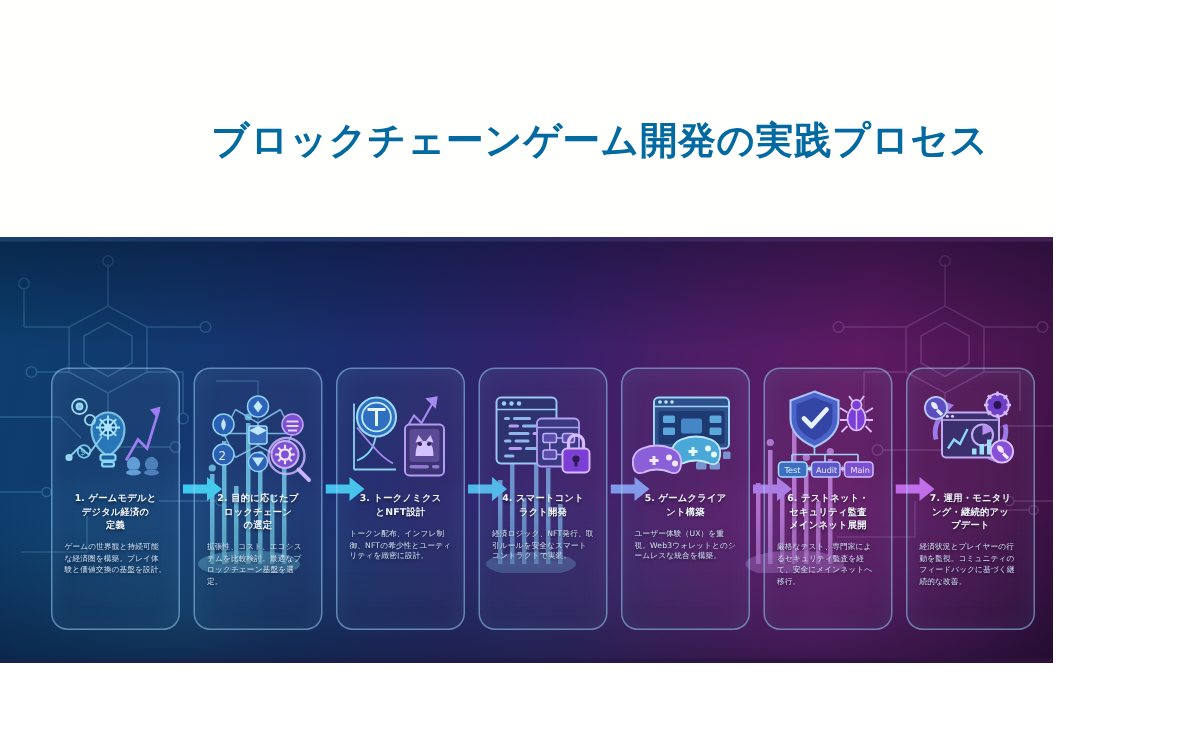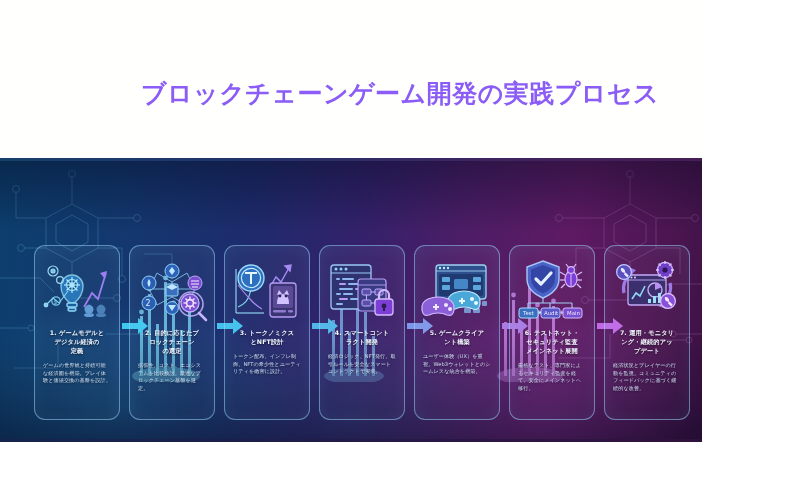--- a/index.html
+++ b/index.html
@@ -9,21 +9,21 @@
     font-family:"DejaVu Sans","Liberation Sans",sans-serif;
   }
   .page{position:relative;width:800px;height:500px;background:#ffffff;}
 
   
   .title-area{
     position:absolute;left:0;top:0;width:800px;height:158px;
     background:#fffffe;display:flex;align-items:center;justify-content:center;
   }
   .main-title{
-    font-size:25px;font-weight:700;color:#8b5cf6;letter-spacing:.5px;
+    font-size:25px;font-weight:700;color:#0369a1;letter-spacing:.5px;
     transform:translateY(14px);white-space:nowrap;
   }
 
   
   .banner{
     position:absolute;left:0;top:158px;width:702px;height:284px;
     overflow:hidden;
     background:
       radial-gradient(ellipse 260px 150px at 18% 88%, rgba(45,190,230,.26), rgba(0,0,0,0) 70%),
       radial-gradient(ellipse 240px 150px at 50% 92%, rgba(70,160,235,.22), rgba(0,0,0,0) 70%),

